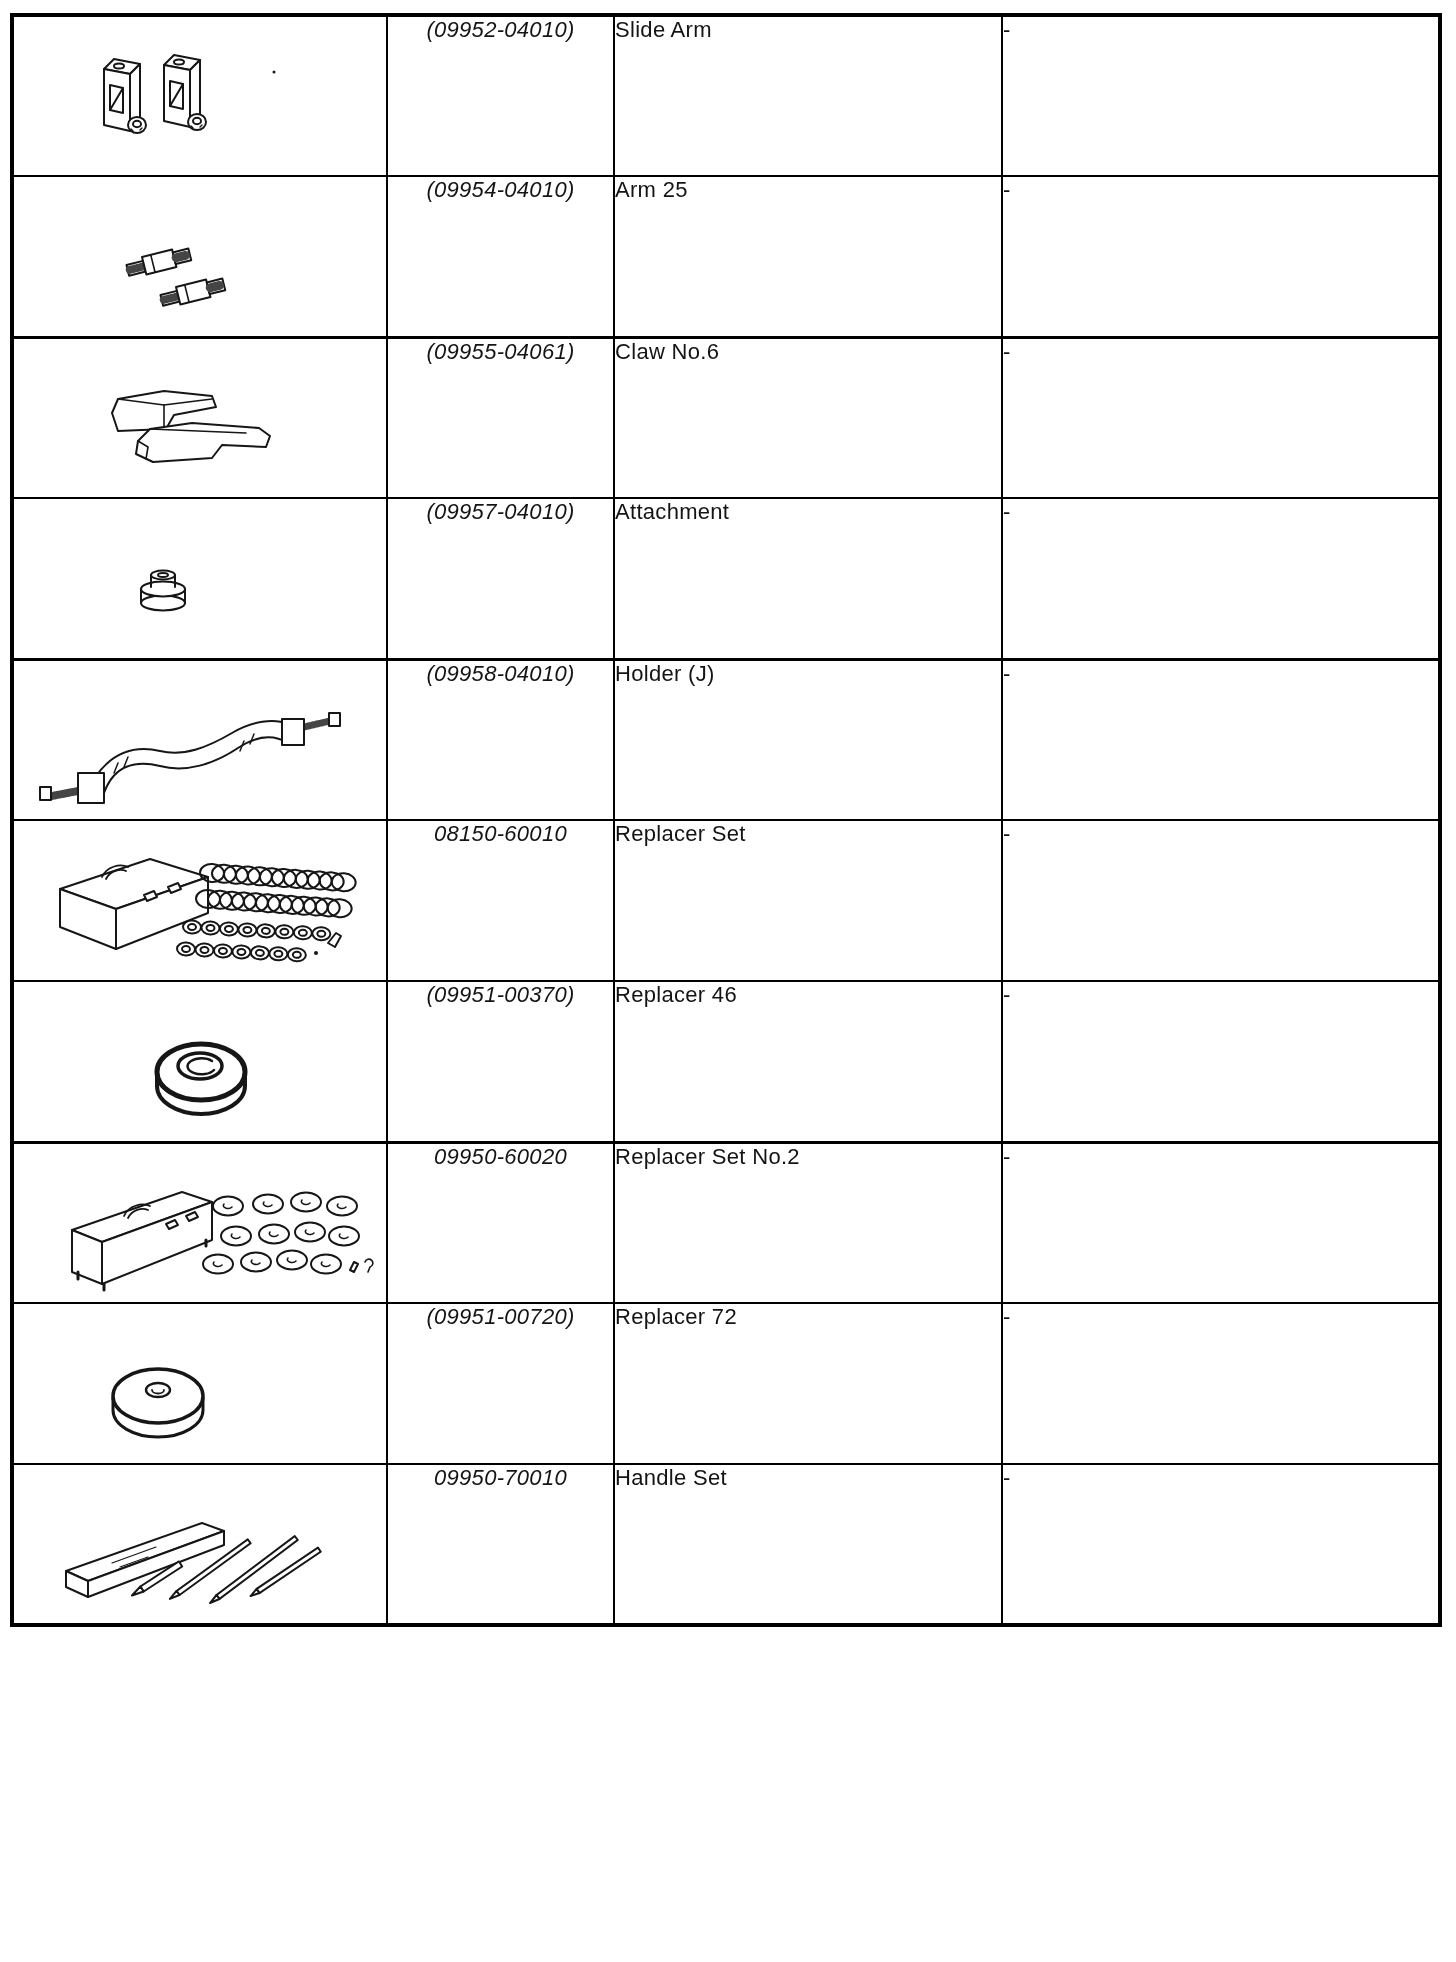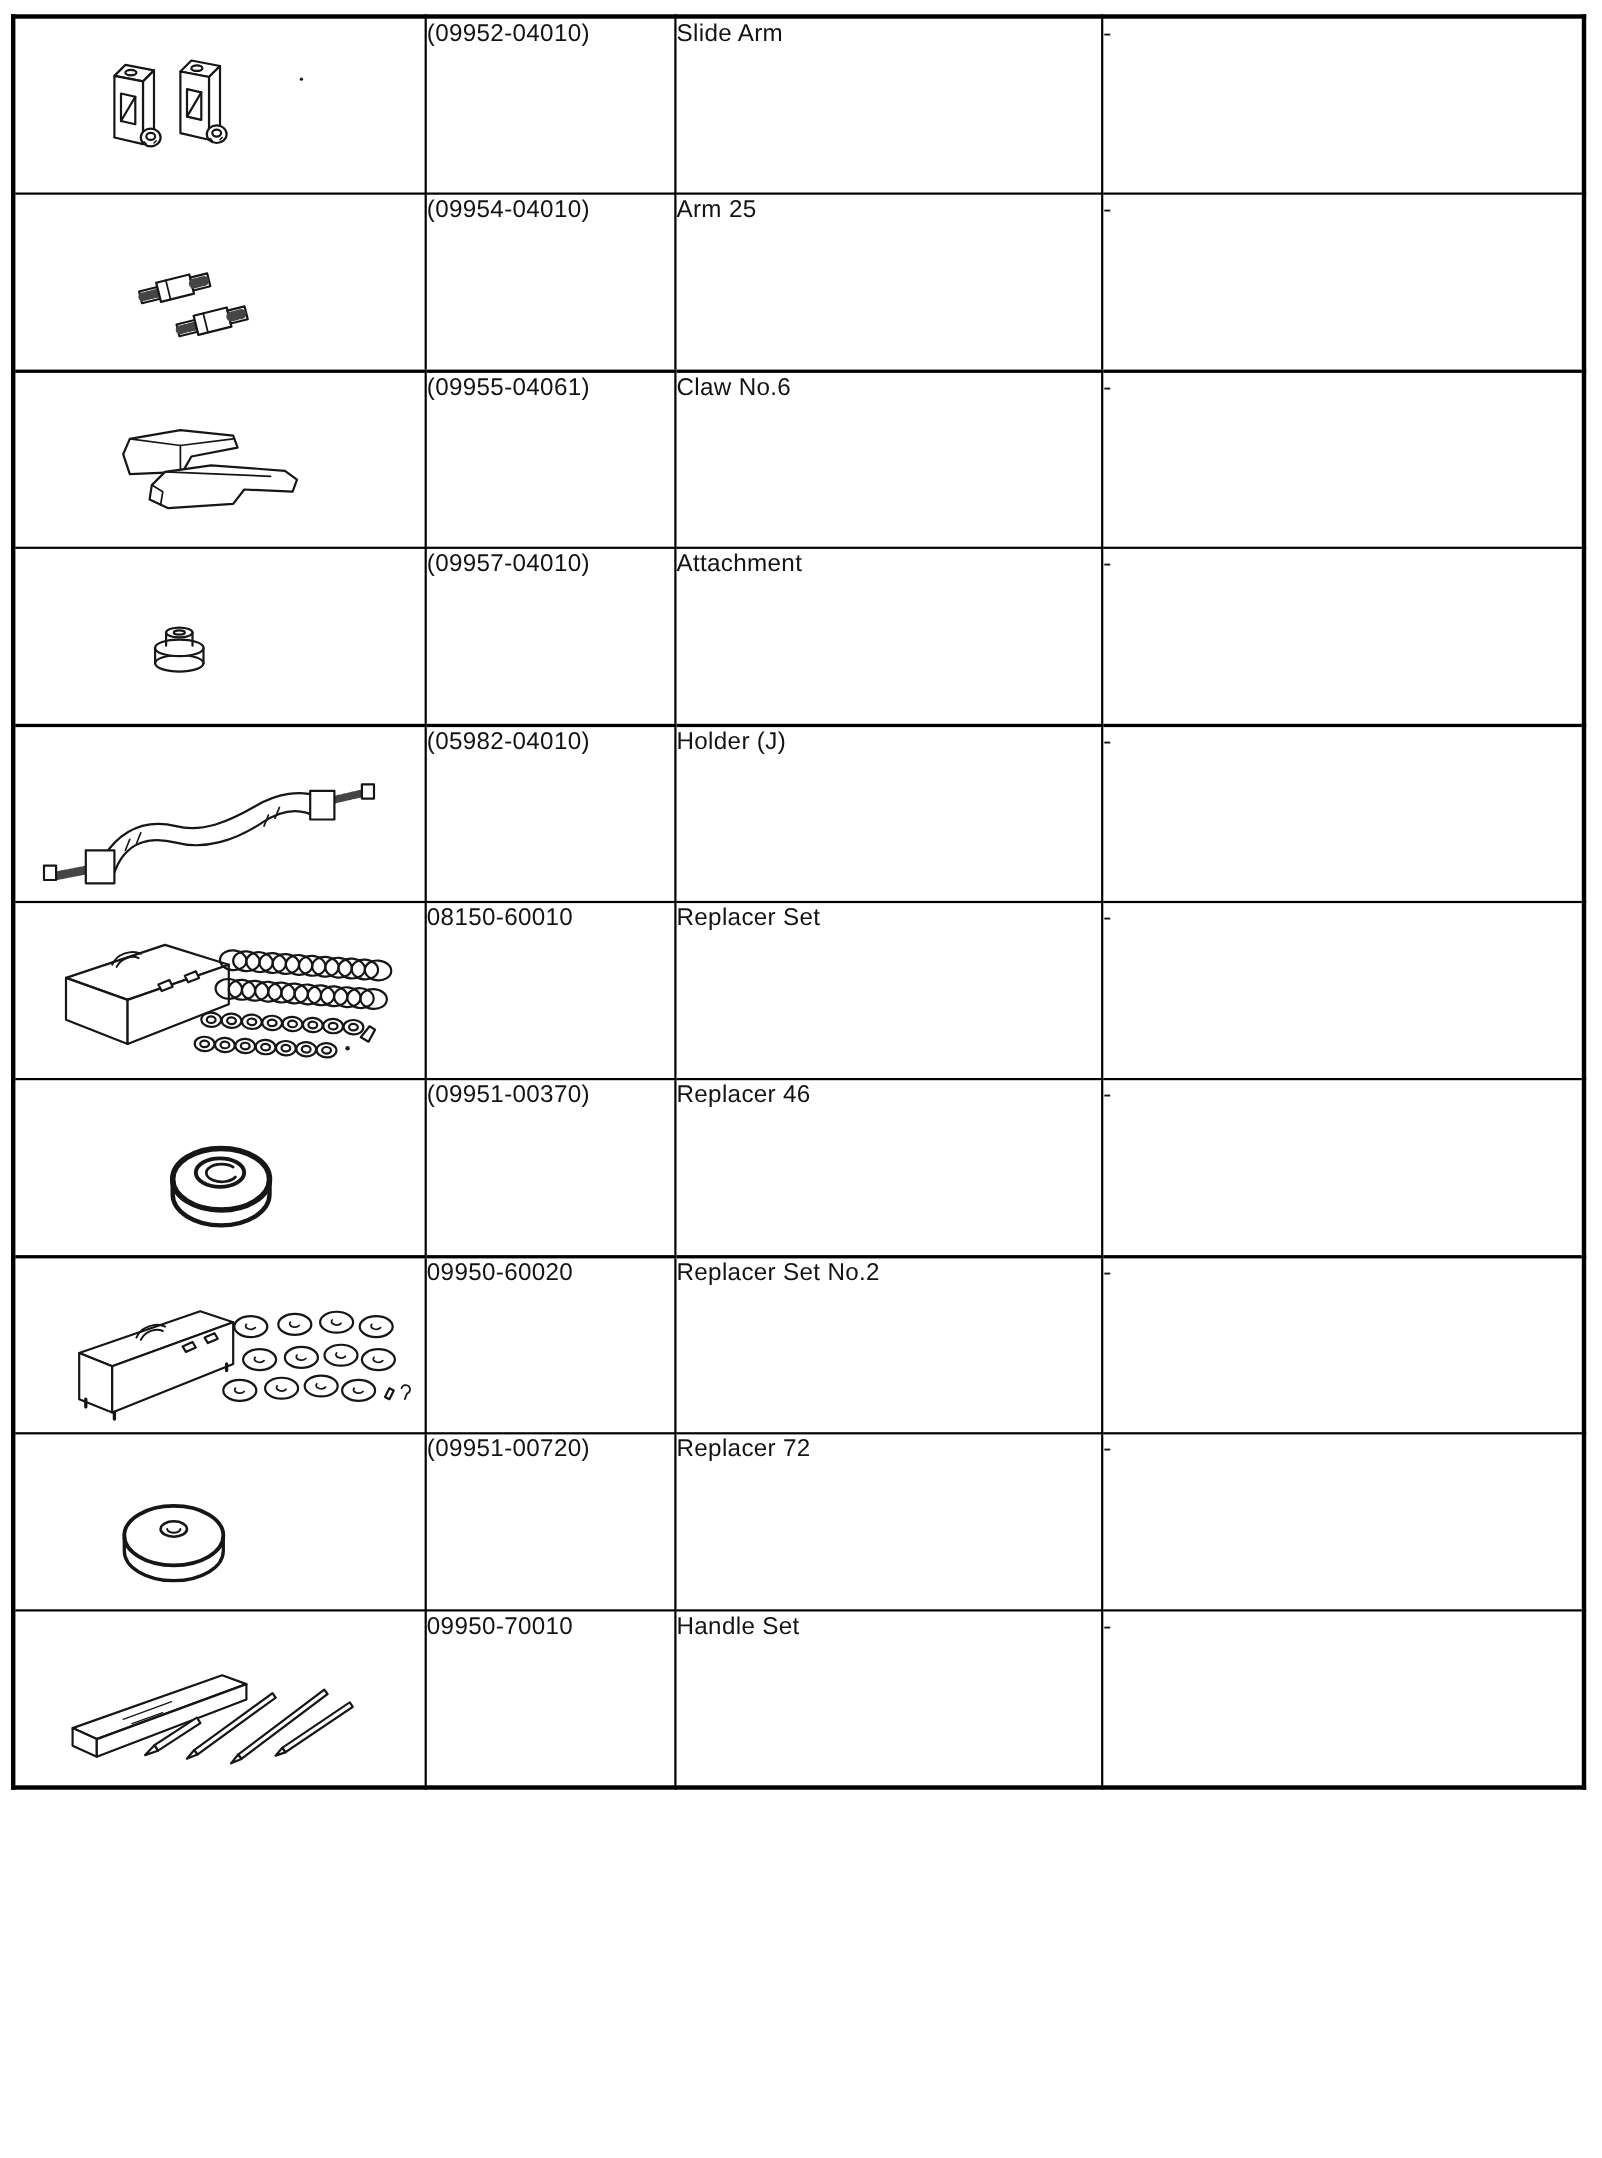--- a/index.html
+++ b/index.html
@@ -11,21 +11,21 @@
     border-collapse:collapse;table-layout:fixed;
     position:absolute;left:10px;top:13px;width:1418px;
     border:4px solid #000;
   }
   table.parts td{
     border:2px solid #000;vertical-align:top;padding:0;overflow:hidden;
   }
   tr.part-row{height:161px;}
   tr.thick td{border-top-width:3px;}
   td.c-ill{width:372px;}
-  td.c-num{width:225px;padding-top:7px;}
+  td.c-num{width:225px;text-align:center;padding-top:7px;font-style:italic;}
   td.c-name{width:386px;padding:7px 0 0 9px;}
   td.c-note{width:435px;padding:7px 0 0 11px;}
   .pn,.nm,.dash{font-size:22px;letter-spacing:0.3px;white-space:nowrap;}
   svg.ill{display:block;margin:0 auto;}
   svg.ill *{stroke:#161616;stroke-width:2;fill:none;stroke-linejoin:round;stroke-linecap:round;}
   svg.ill .f{fill:#ffffff;}
   svg.ill .solid{fill:#161616;stroke:none;}
 </style>
 </head>
 <body>
@@ -137,21 +137,21 @@
         <line x1="288" y1="66" x2="314" y2="60" style="stroke:#454545;stroke-width:7;stroke-dasharray:1.8 2.6"></line>
         <rect class="f" x="313" y="52" width="11" height="13"></rect>
         <line x1="62" y1="130" x2="36" y2="135" style="stroke:#454545;stroke-width:8;stroke-dasharray:1.8 2.6"></line>
         <rect class="f" x="24" y="126" width="11" height="13"></rect>
         <path class="f" d="M78,118 C95,92 118,84 144,90 C168,96 192,86 216,72 C236,60 258,57 272,63 L272,82 C257,73 240,75 222,87 C198,103 170,112 144,105 C120,99 98,104 88,132 L78,130 Z"></path>
         <rect class="f" x="62" y="112" width="26" height="30"></rect>
         <rect class="f" x="266" y="58" width="22" height="26"></rect>
         <path d="M102,102 L98,112 M112,96 L108,106 M228,80 L224,90 M238,73 L234,83" style="stroke-width:1.5"></path>
       </svg>
     </td>
-    <td class="c-num"><span class="pn">(05982-04010)</span></td>
+    <td class="c-num"><span class="pn">(09958-04010)</span></td>
     <td class="c-name"><span class="nm">Holder (J)</span></td>
     <td class="c-note"><span class="dash">-</span></td>
   </tr>
 
   <tr class="part-row">
     <td class="c-ill">
       <svg class="ill" width="368" height="157" viewBox="0 0 368 157">
         <defs>
           <ellipse id="c7" rx="12" ry="9"></ellipse>
           <g id="w7">

